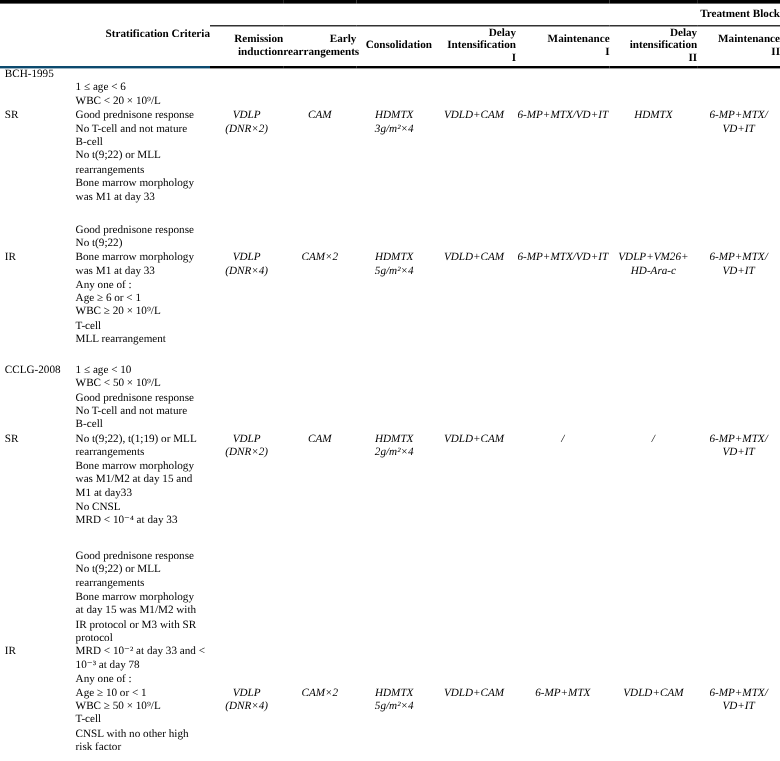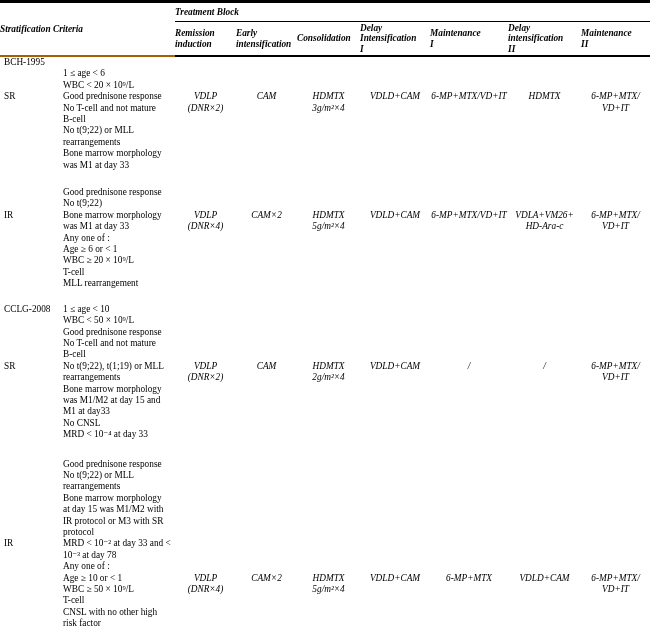--- a/index.html
+++ b/index.html
@@ -11,23 +11,23 @@
   table {
     width: 650px; table-layout: fixed; border-collapse: collapse;
     border-top: 3px solid #000;
     border-bottom: 1px solid #000;
   }
   th, td {
     padding: 0; vertical-align: top;
     font-size: 9.3px; line-height: 11.4px;
     white-space: pre-line; color: #000;
   }
-  thead th { font-weight: bold; text-align: left; vertical-align: middle; line-height: 10.6px; font-style: italic; }
+  thead th { font-weight: bold; text-align: right; vertical-align: middle; line-height: 10.6px; }
   th.tblock  { border-bottom: 1.5px solid #000; height: 18px; }
-  th.strat   { border-bottom: 2px solid #a16207; }
+  th.strat   { border-bottom: 2px solid #0c4a6e; }
   tr.subhead th { border-bottom: 2px solid #000; height: 33px; }
   td.labelcol { padding-left: 4px; white-space: normal; }
   td.criteria { padding-left: 3px; padding-right: 2px; text-align: left; margin-left: 19px; }
   td.treat    { text-align: center; font-style: italic; }
   .section-label, .risk-label { display: block; }
   .pt1  { padding-top: 11.4px; }
   .pt2  { padding-top: 22.8px; }
   .pt3  { padding-top: 34.2px; }
   .pt4  { padding-top: 45.6px; }
   .pt5  { padding-top: 57px; }
@@ -56,21 +56,21 @@
     </colgroup>
     <thead>
       <tr>
         <th class="strat" colspan="2" rowspan="2">Stratification Criteria</th>
         <th class="tblock" colspan="7">Treatment Block</th>
       </tr>
       <tr class="subhead">
         <th>Remission
 induction</th>
         <th>Early
-intensification</th>
+rearrangements</th>
         <th>Consolidation</th>
         <th>Delay
 Intensification
 I</th>
         <th>Maintenance
 I</th>
         <th>Delay
 intensification
 II</th>
         <th>Maintenance
@@ -116,21 +116,21 @@
 WBC ≥ 20 × 10⁹/L
 T-cell
 MLL rearrangement</td>
         <td class="treat pt2">VDLP
 (DNR×4)</td>
         <td class="treat pt2">CAM×2</td>
         <td class="treat pt2">HDMTX
 5g/m²×4</td>
         <td class="treat pt2">VDLD+CAM</td>
         <td class="treat pt2">6-MP+MTX/VD+IT</td>
-        <td class="treat pt2">VDLA+VM26+
+        <td class="treat pt2">VDLP+VM26+
 HD-Ara-c</td>
         <td class="treat pt2">6-MP+MTX/
 VD+IT</td>
       </tr>
       <tr class="gap18">
         <td class="labelcol">
           <span class="section-label">CCLG-2008</span>
           <span class="risk-label pt4">SR</span>
         </td>
         <td class="criteria">1 ≤ age &lt; 10

